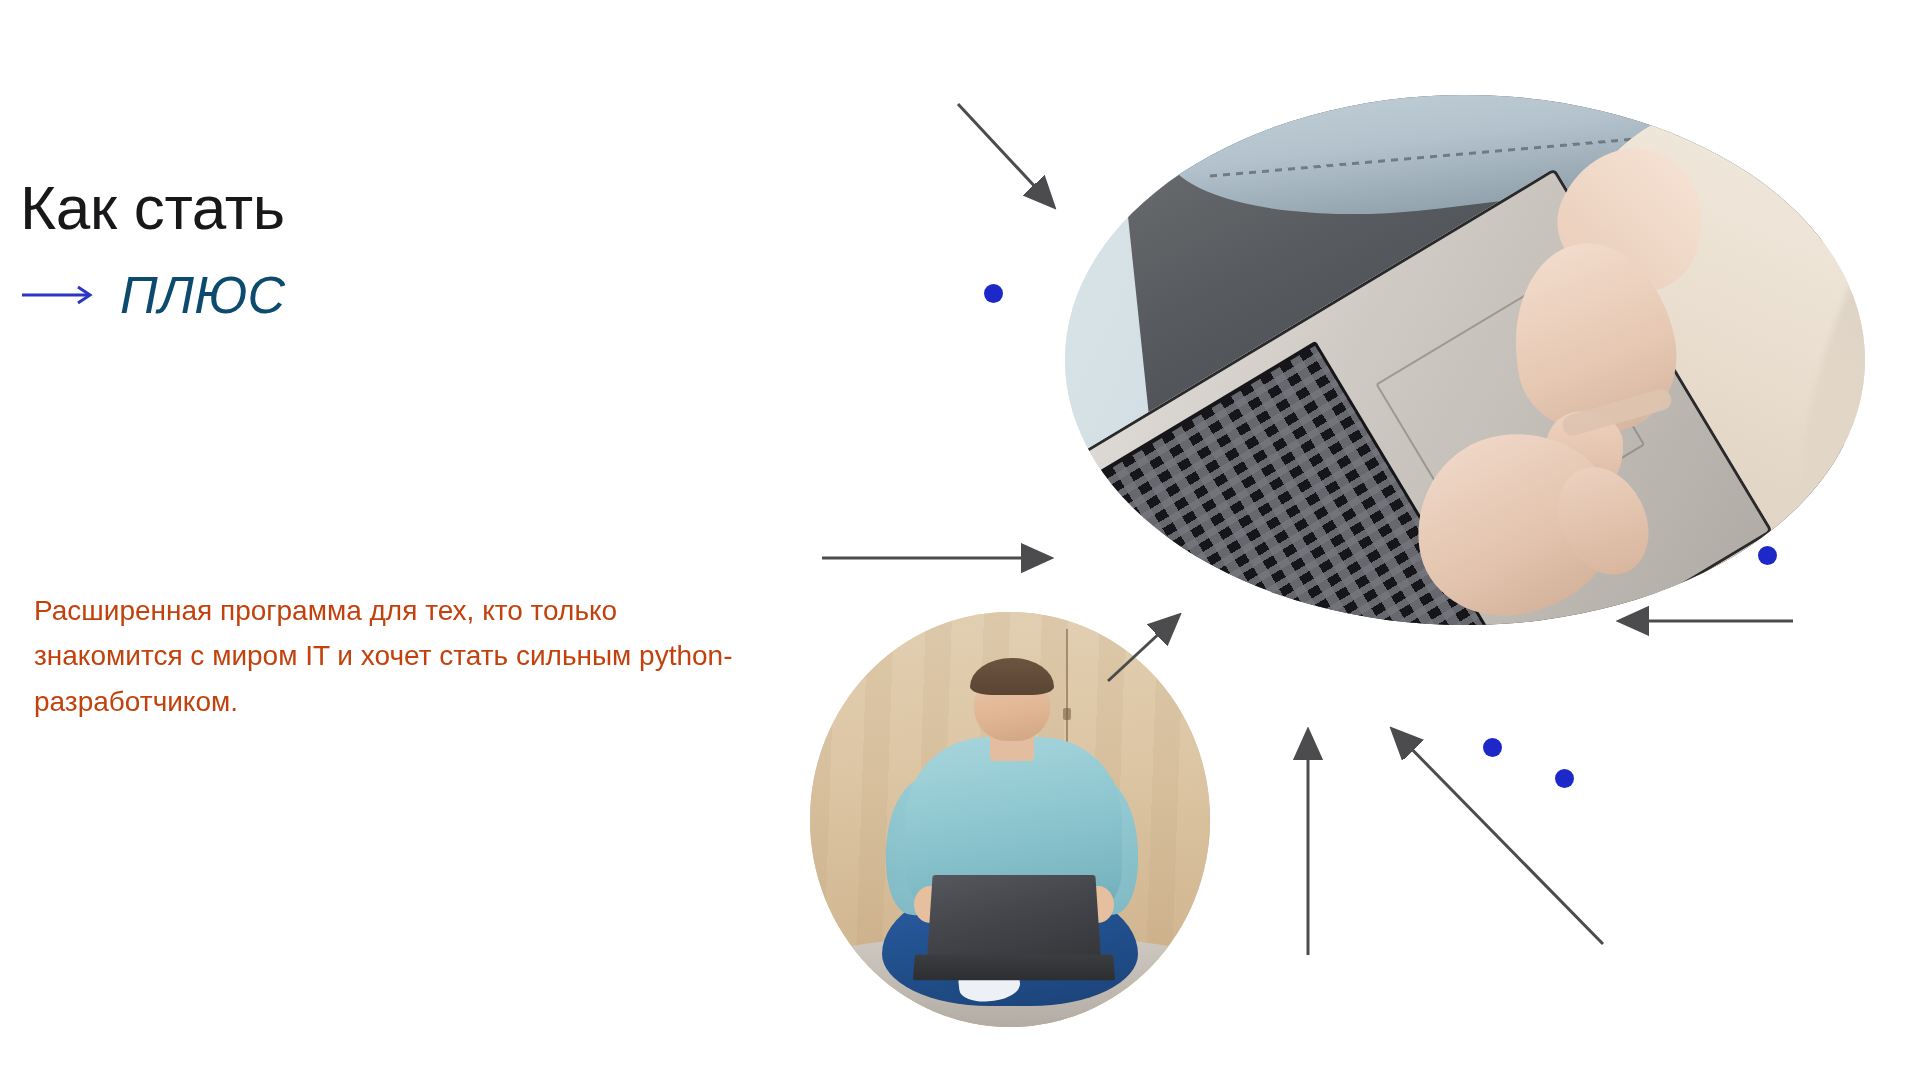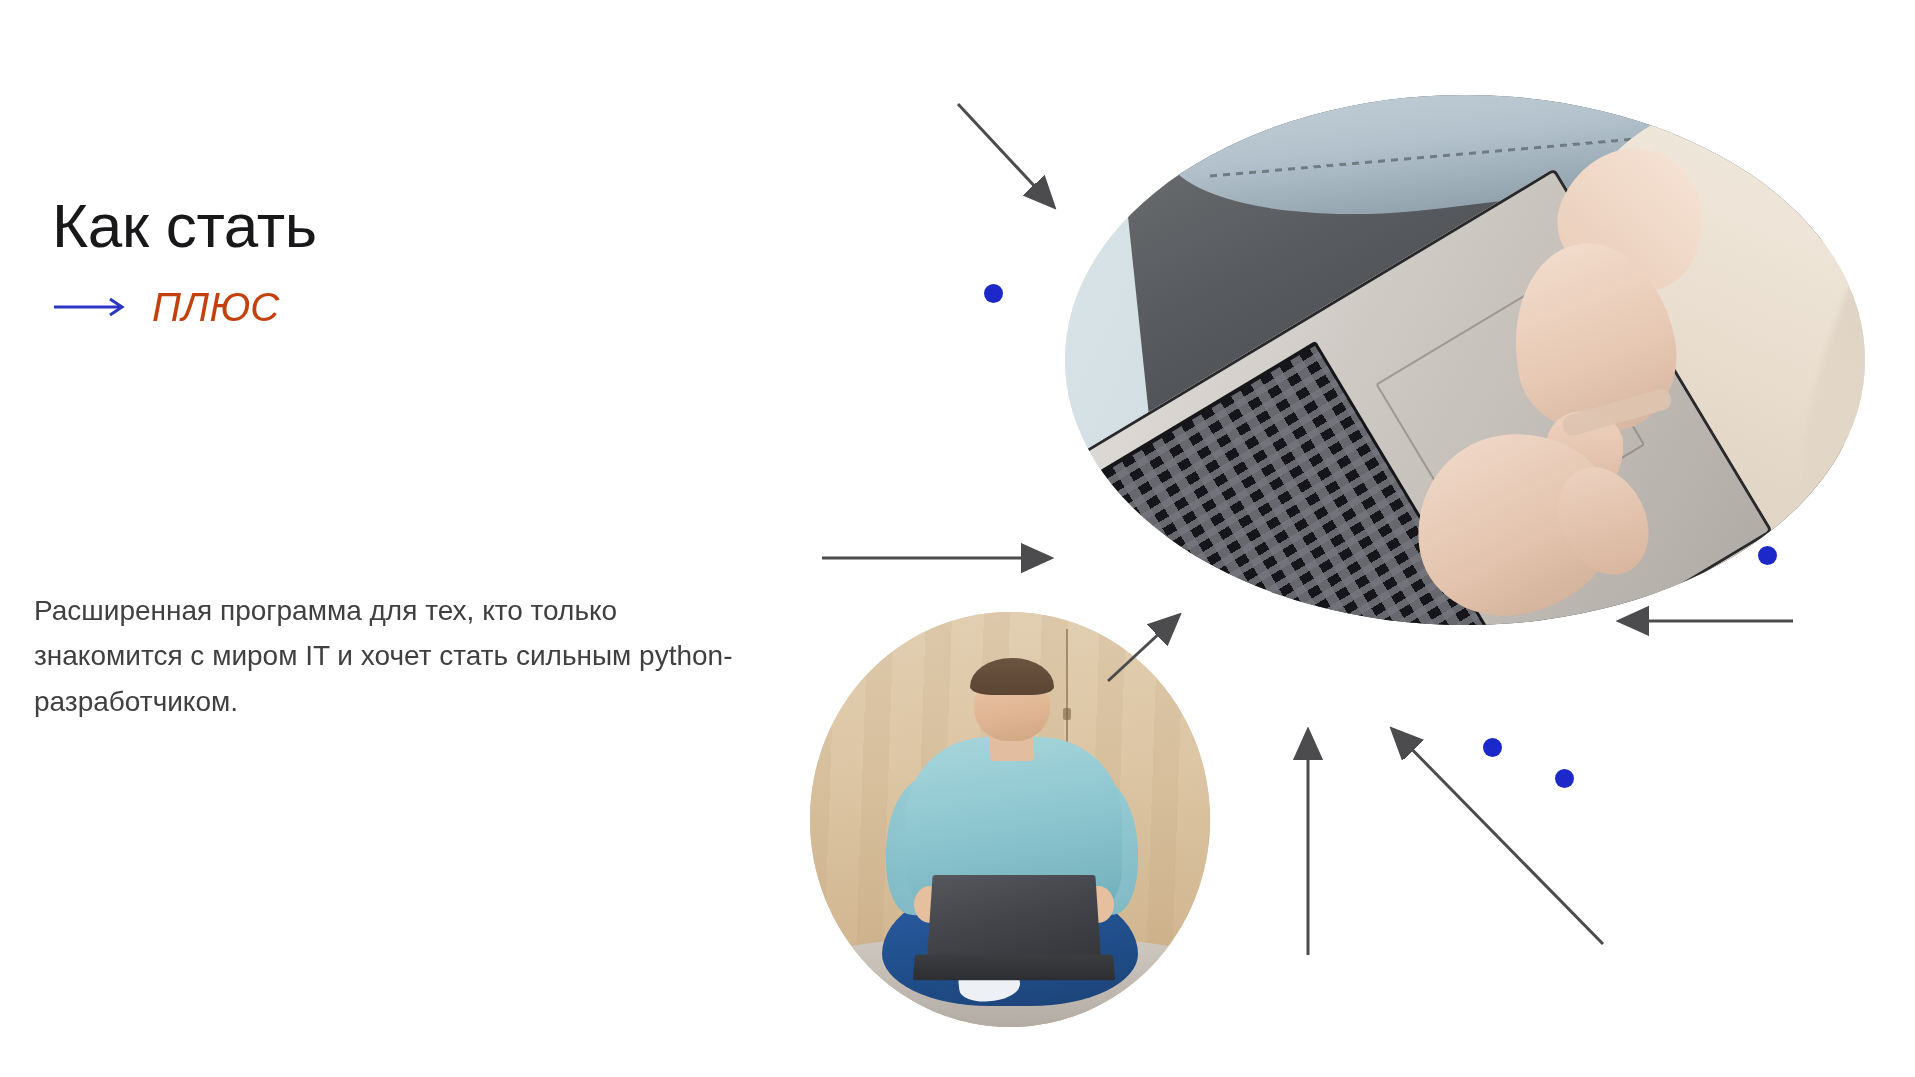--- a/index.html
+++ b/index.html
@@ -16,24 +16,23 @@
     position: relative;
     width: 1915px;
     height: 1077px;
     background: #ffffff;
     overflow: hidden;
   }
 
   
   .text-col {
     position: absolute;
-    left: 52px;
+    left: 20px;
     top: 170px;
     width: 960px;
-    margin-top: 18px;
   }
 
   .headline {
     font-family: "Liberation Sans", "DejaVu Sans", sans-serif;
     font-size: 62px;
     line-height: 1.24;
     font-weight: 400;
     color: #18181a;
     letter-spacing: -0.3px;
     margin: 0;
@@ -48,37 +47,37 @@
     gap: 22px;
   }
   .plus-arrow {
     display: block;
     width: 78px;
     height: 26px;
     flex: 0 0 auto;
   }
   .plus-word {
     font-family: "Liberation Sans", "DejaVu Sans", sans-serif;
-    font-size: 40px;
+    font-size: 52px;
     font-style: italic;
     font-weight: 400;
-    color: #c2410c;
+    color: #0c4a6e;
     letter-spacing: 0.5px;
     line-height: 1;
   }
 
   .lead {
     position: absolute;
     left: 34px;
     top: 588px;
     width: 700px;
     font-family: "Liberation Sans", "DejaVu Sans", sans-serif;
     font-size: 28px;
     line-height: 1.62;
-    color: #404040;
+    color: #c2410c;
     font-weight: 400;
     margin: 0;
   }
 
   
   .decor {
     position: absolute;
     left: 0;
     top: 0;
     width: 1915px;

